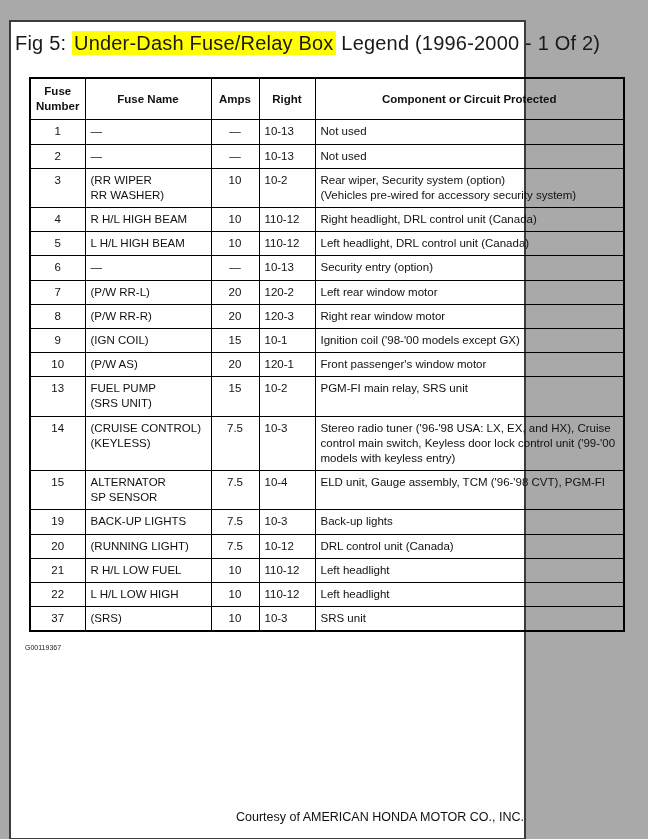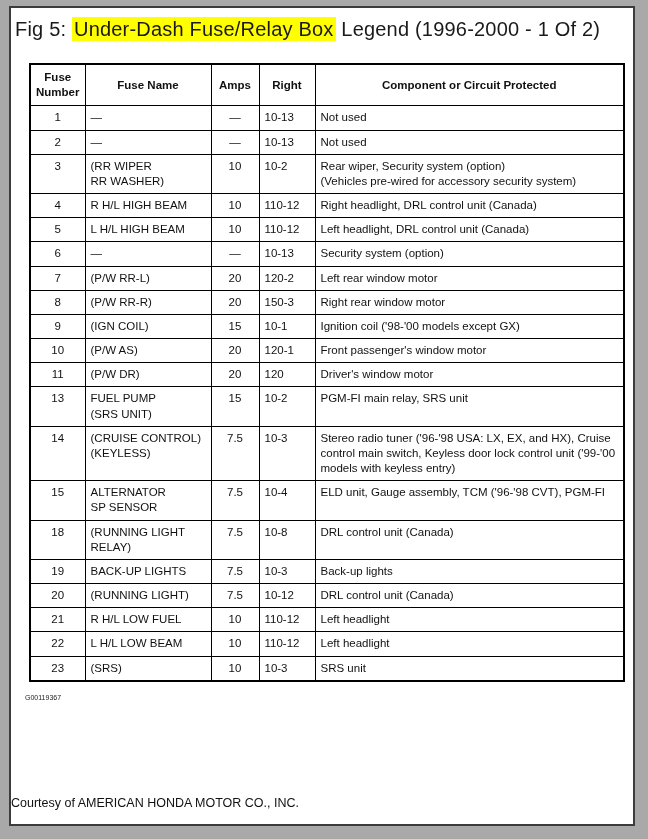--- a/index.html
+++ b/index.html
@@ -9,23 +9,23 @@
   body {
     width: 648px;
     height: 839px;
     background: #a9a9a9;
     font-family: "Liberation Sans", sans-serif;
     position: relative;
     overflow: hidden;
   }
   .page {
     position: absolute;
-    top: 6px;
+    top: 20px;
     left: 9px;
-    width: 626px;
+    width: 517px;
     height: 820px;
     background: #ffffff;
     border: 2px solid #3c3c3c;
     box-sizing: border-box;
   }
   .title-bar {
     padding: 10px 4px 6px 4px;
     font-size: 20px;
     color: #1a1a1a;
     letter-spacing: 0.2px;
@@ -73,21 +73,21 @@
   .doc-code {
     font-size: 7px;
     color: #222;
     margin: 12px 0 0 14px;
   }
   .courtesy {
     position: absolute;
     bottom: 14px;
     left: 0;
     width: 100%;
-    text-align: left;
+    text-align: right;
     font-size: 12.5px;
     color: #111;
   }
 </style>
 </head>
 <body>
 
 <div class="page">
 
   <div class="title-bar">
@@ -153,62 +153,55 @@
     <td class="cell-amps">10</td>
     <td class="cell-page">110-12</td>
     <td class="cell-comp preline">Left headlight, DRL control unit (Canada)</td>
   </tr>
 
   <tr>
     <td class="cell-number">6</td>
     <td class="cell-name preline">—</td>
     <td class="cell-amps">—</td>
     <td class="cell-page">10-13</td>
-    <td class="cell-comp preline">Security system (option)</td>
+    <td class="cell-comp preline">Security entry (option)</td>
   </tr>
 
   <tr>
     <td class="cell-number">7</td>
     <td class="cell-name preline">(P/W RR-L)</td>
     <td class="cell-amps">20</td>
     <td class="cell-page">120-2</td>
     <td class="cell-comp preline">Left rear window motor</td>
   </tr>
 
   <tr>
     <td class="cell-number">8</td>
     <td class="cell-name preline">(P/W RR-R)</td>
     <td class="cell-amps">20</td>
-    <td class="cell-page">150-3</td>
+    <td class="cell-page">120-3</td>
     <td class="cell-comp preline">Right rear window motor</td>
   </tr>
 
   <tr>
     <td class="cell-number">9</td>
     <td class="cell-name preline">(IGN COIL)</td>
     <td class="cell-amps">15</td>
     <td class="cell-page">10-1</td>
     <td class="cell-comp preline">Ignition coil ('98-'00 models except GX)</td>
   </tr>
 
   <tr>
     <td class="cell-number">10</td>
     <td class="cell-name preline">(P/W AS)</td>
     <td class="cell-amps">20</td>
     <td class="cell-page">120-1</td>
     <td class="cell-comp preline">Front passenger's window motor</td>
   </tr>
 
-  <tr>
-    <td class="cell-number">11</td>
-    <td class="cell-name preline">(P/W DR)</td>
-    <td class="cell-amps">20</td>
-    <td class="cell-page">120</td>
-    <td class="cell-comp preline">Driver's window motor</td>
-  </tr>
 
 
   <tr>
     <td class="cell-number">13</td>
     <td class="cell-name preline">FUEL PUMP
 (SRS UNIT)</td>
     <td class="cell-amps">15</td>
     <td class="cell-page">10-2</td>
     <td class="cell-comp preline">PGM-FI main relay, SRS unit</td>
   </tr>
@@ -226,28 +219,20 @@
     <td class="cell-number">15</td>
     <td class="cell-name preline">ALTERNATOR
 SP SENSOR</td>
     <td class="cell-amps">7.5</td>
     <td class="cell-page">10-4</td>
     <td class="cell-comp preline">ELD unit, Gauge assembly, TCM ('96-'98 CVT), PGM-FI</td>
   </tr>
 
 
 
-  <tr>
-    <td class="cell-number">18</td>
-    <td class="cell-name preline">(RUNNING LIGHT
-RELAY)</td>
-    <td class="cell-amps">7.5</td>
-    <td class="cell-page">10-8</td>
-    <td class="cell-comp preline">DRL control unit (Canada)</td>
-  </tr>
 
   <tr>
     <td class="cell-number">19</td>
     <td class="cell-name preline">BACK-UP LIGHTS</td>
     <td class="cell-amps">7.5</td>
     <td class="cell-page">10-3</td>
     <td class="cell-comp preline">Back-up lights</td>
   </tr>
 
   <tr>
@@ -261,28 +246,28 @@
   <tr>
     <td class="cell-number">21</td>
     <td class="cell-name preline">R H/L LOW FUEL</td>
     <td class="cell-amps">10</td>
     <td class="cell-page">110-12</td>
     <td class="cell-comp preline">Left headlight</td>
   </tr>
 
   <tr>
     <td class="cell-number">22</td>
-    <td class="cell-name preline">L H/L LOW BEAM</td>
+    <td class="cell-name preline">L H/L LOW HIGH</td>
     <td class="cell-amps">10</td>
     <td class="cell-page">110-12</td>
     <td class="cell-comp preline">Left headlight</td>
   </tr>
 
   <tr>
-    <td class="cell-number">23</td>
+    <td class="cell-number">37</td>
     <td class="cell-name preline">(SRS)</td>
     <td class="cell-amps">10</td>
     <td class="cell-page">10-3</td>
     <td class="cell-comp preline">SRS unit</td>
   </tr>
 </tbody>
   </table>
 
   <div class="doc-code">G00119367</div>
 

